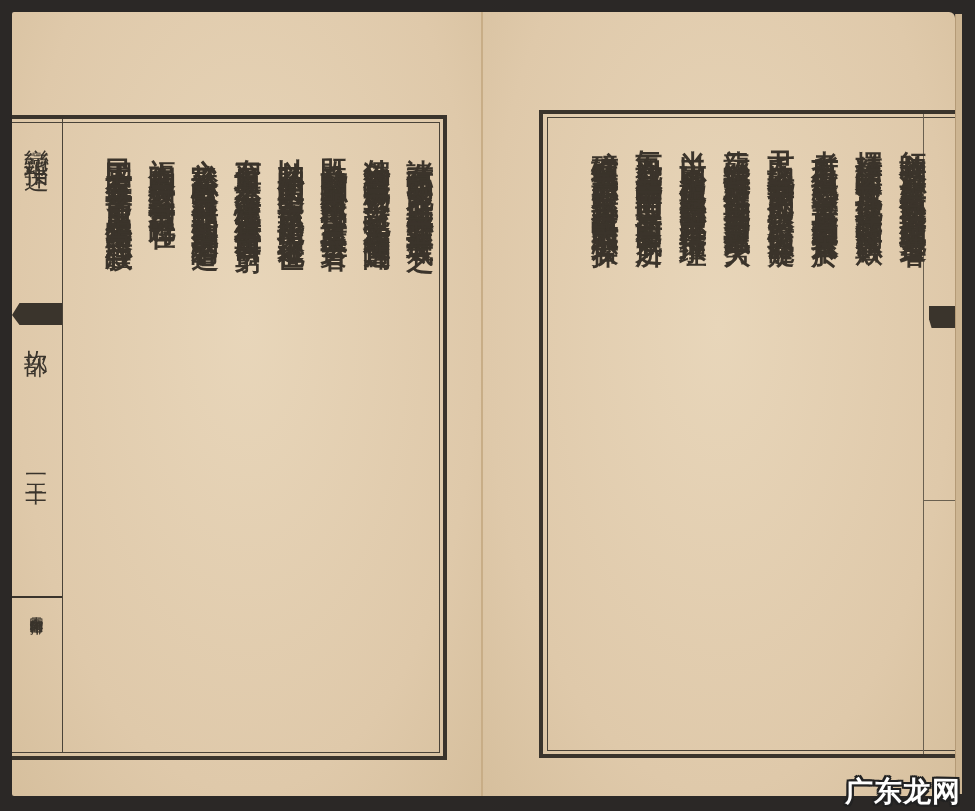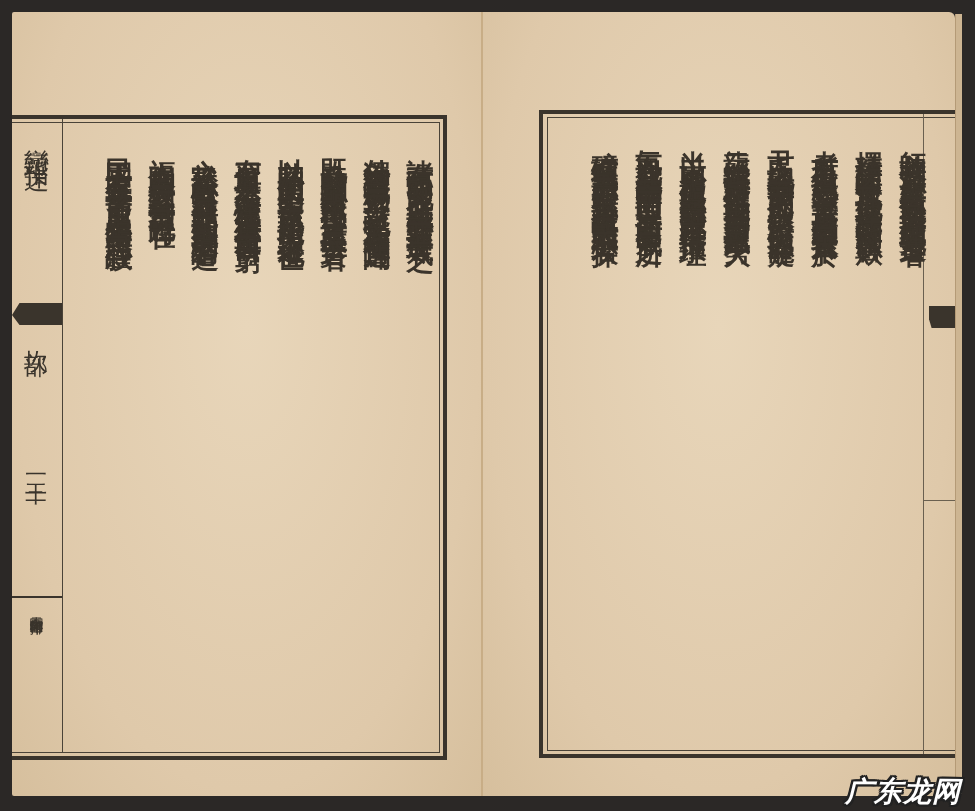--- a/index.html
+++ b/index.html
@@ -93,21 +93,21 @@
     font-size:27px;
     letter-spacing:4.3px;
     line-height:43px;
   }
   .text-left  { left:52px;  top:125px; height:615px; width:378px; }
   .text-right { left:72px;  top:117px; height:615px; width:380px; letter-spacing:4.5px; line-height:44px; }
   .col { display:block; }
 
   .watermark {
     position:absolute; left:845px; top:773px;
-    font-family:"DejaVu Sans", sans-serif; font-weight:bold; font-size:28px; font-style:italic;
+    font-family:"DejaVu Sans", sans-serif; font-weight:bold; font-size:28px; 
     color:#ffffff; letter-spacing:1px;
     text-shadow: -2px -2px 0 #222, 2px -2px 0 #222, -2px 2px 0 #222, 2px 2px 0 #222, 0 2px 0 #222, 2px 0 0 #222, 0 -2px 0 #222, -2px 0 0 #222;
   }
 </style>
 </head>
 <body>
 
 <div class="page page-left">
   <div class="frame-left">
     <div class="inner"></div>

